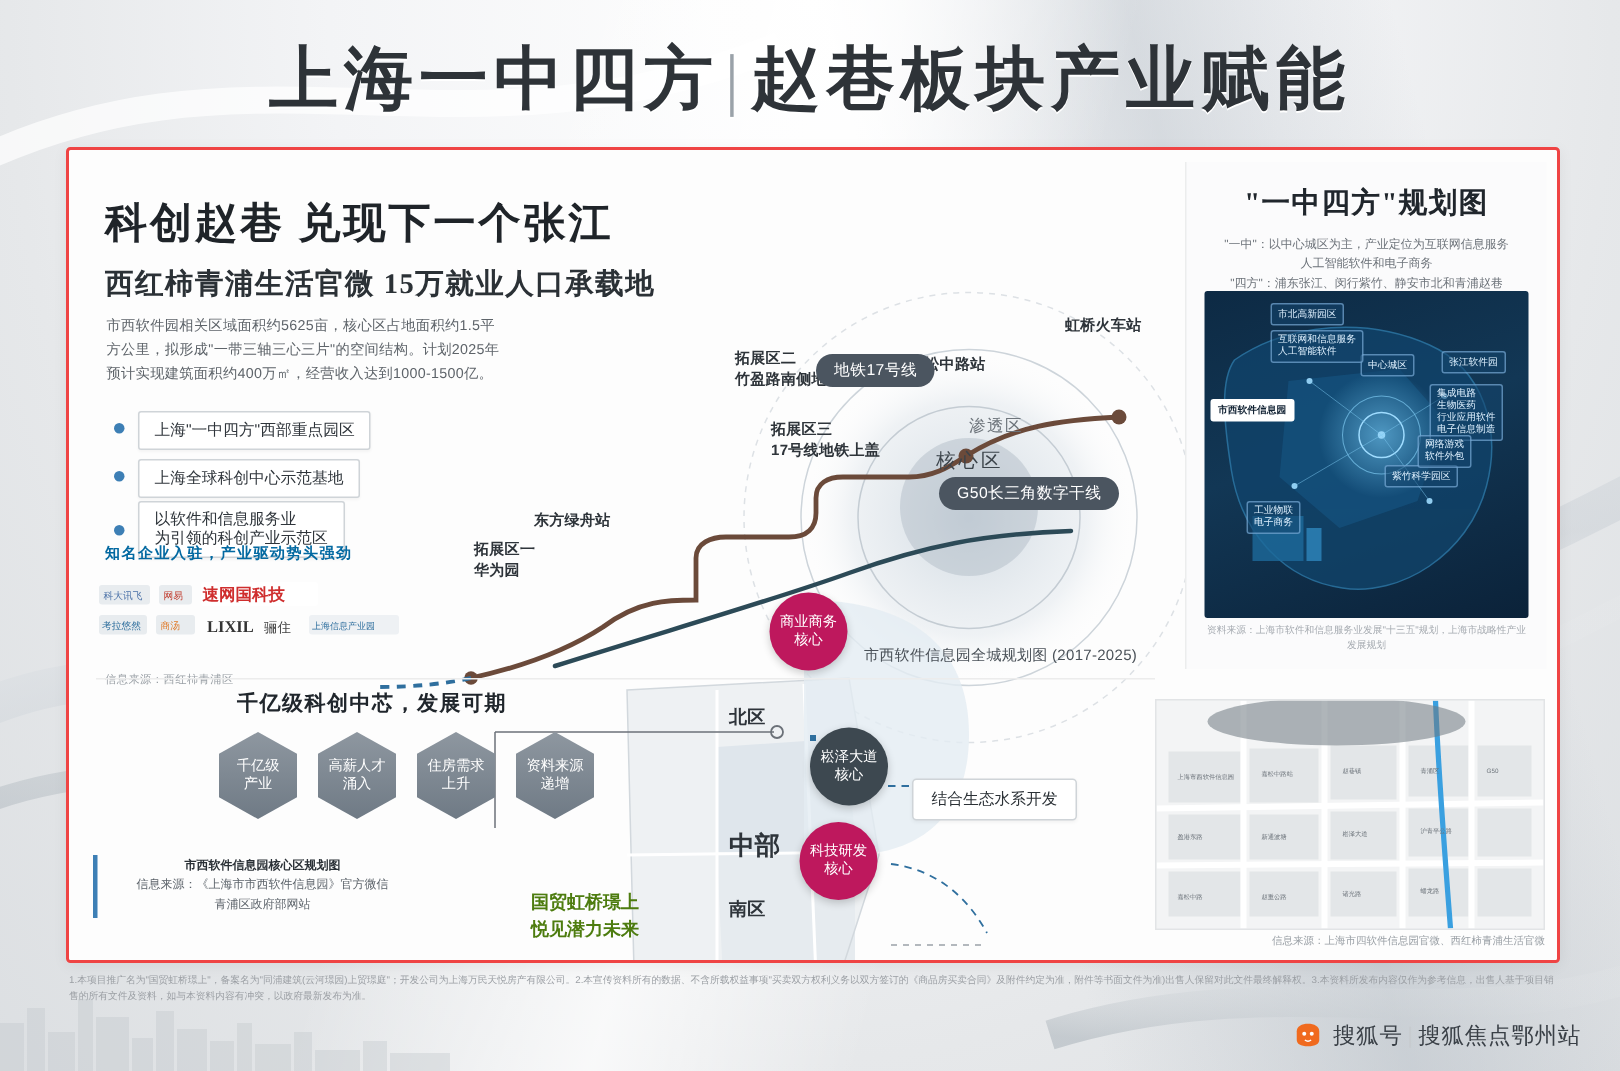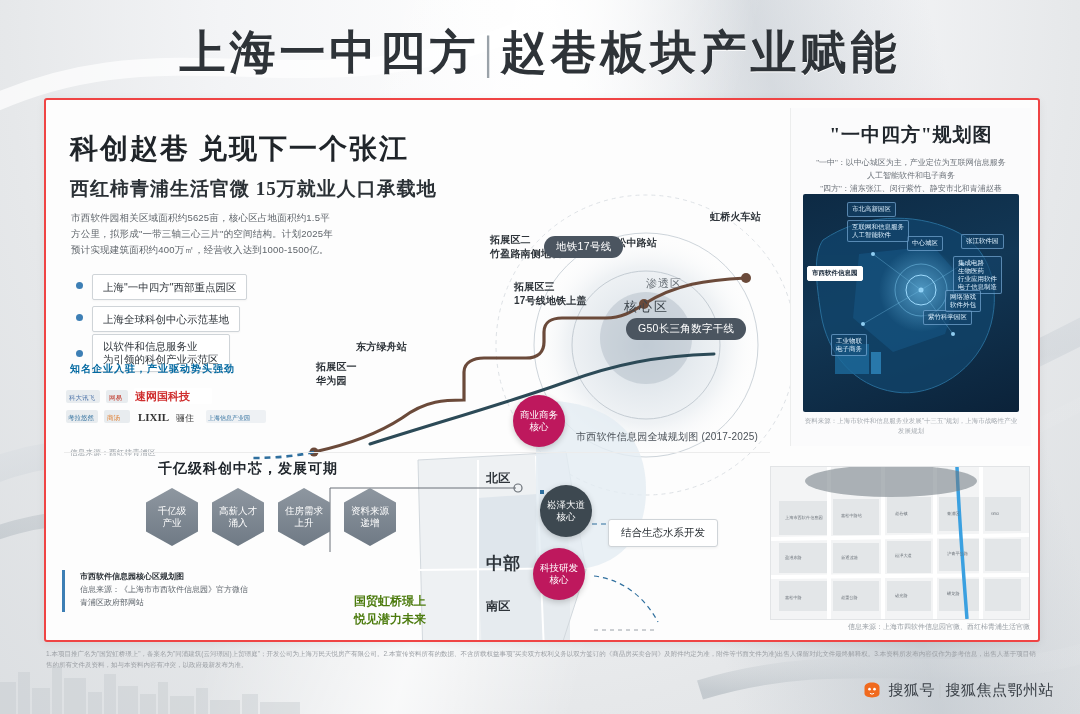--- a/index.html
+++ b/index.html
@@ -97,22 +97,22 @@
   .hex{
     position:absolute;width:52px;height:58px;
     background:linear-gradient(180deg,#8e97a0,#6f7a85);
     clip-path:polygon(50% 0%,100% 25%,100% 75%,50% 100%,0% 75%,0% 25%);
     color:#fff;font-size:9.5px;line-height:12px;text-align:center;
     display:flex;align-items:center;justify-content:center;
   }
   .hex span{display:block;padding:0 4px;}
 
   .footnote{
-    position:absolute;left:34px;top:470px;width:220px;
-    font-size:8px;line-height:13px;color:#5d646b;
+    position:absolute;left:19px;top:470px;width:220px;
+    font-size:8px;line-height:13px;color:#5d646b;text-align:center;
   }
   .footnote .fn-title{color:#2a3036;font-weight:700;}
   .fn-accent{position:absolute;left:16px;top:470px;width:3px;height:42px;background:#3d7fb5;}
 
   .tod-slogan{
     position:absolute;left:240px;top:492px;width:140px;
     font-size:12px;line-height:18px;color:#4d7c0f;font-weight:700;
     font-family:"Liberation Serif","DejaVu Serif",serif;
     text-align:right;
   }

